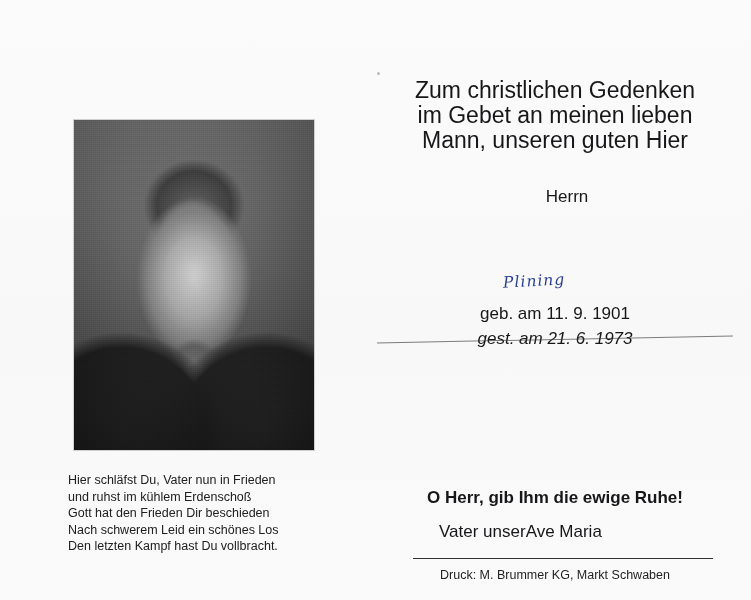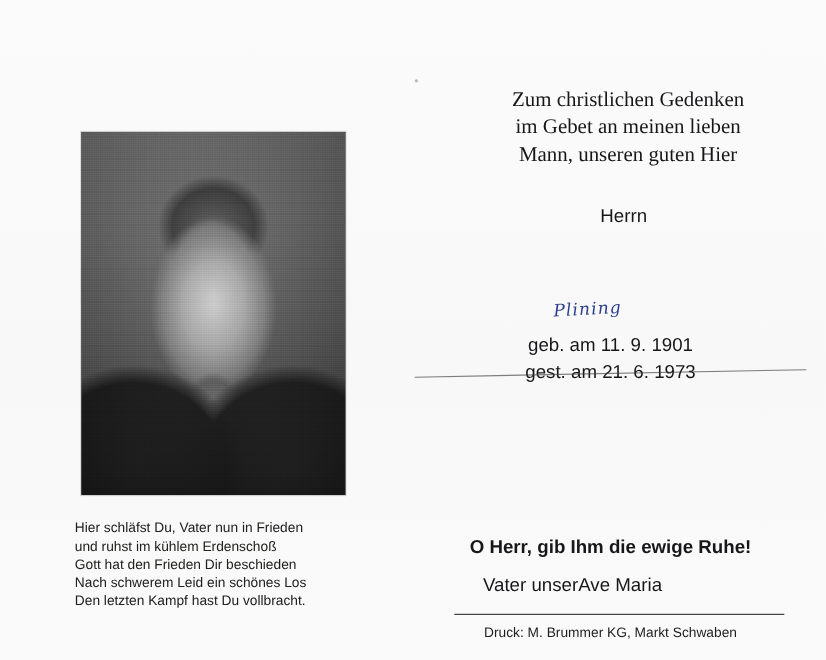--- a/index.html
+++ b/index.html
@@ -111,26 +111,25 @@
     top: 20px;
     width: 340px;
     height: 560px;
   }
   .r-center {
     text-align: center;
     color: #17171a;
   }
   #dedication {
     position: absolute;
-    left: 16px;
+    left: 0;
     top: 58px;
     width: 340px;
-    font-size: 19px;
+    font-size: 23px;
     line-height: 25px;
-    font-family: Liberation Serif, serif;
   }
   #herr {
     position: absolute;
     left: 12px;
     top: 167px;
     width: 340px;
     font-size: 17px;
   }
   #name {
     position: absolute;
@@ -156,20 +155,21 @@
   #dates {
     position: absolute;
     left: 0;
     top: 281px;
     width: 340px;
     font-size: 17px;
     line-height: 25px;
   }
   #dates .strike {
     position: relative;
+    font-style: italic;
   }
   #dates .strike::after {
     content: "";
     position: absolute;
     left: -8px;
     right: -8px;
     top: 52%;
     height: 1px;
     background: #3a3a3a;
     transform: rotate(-1.1deg);

